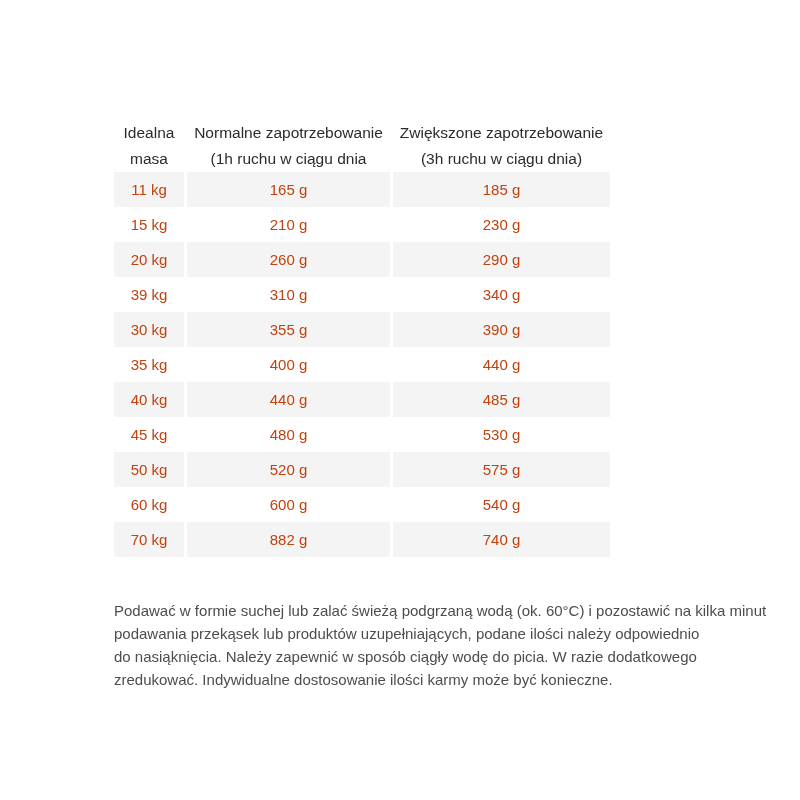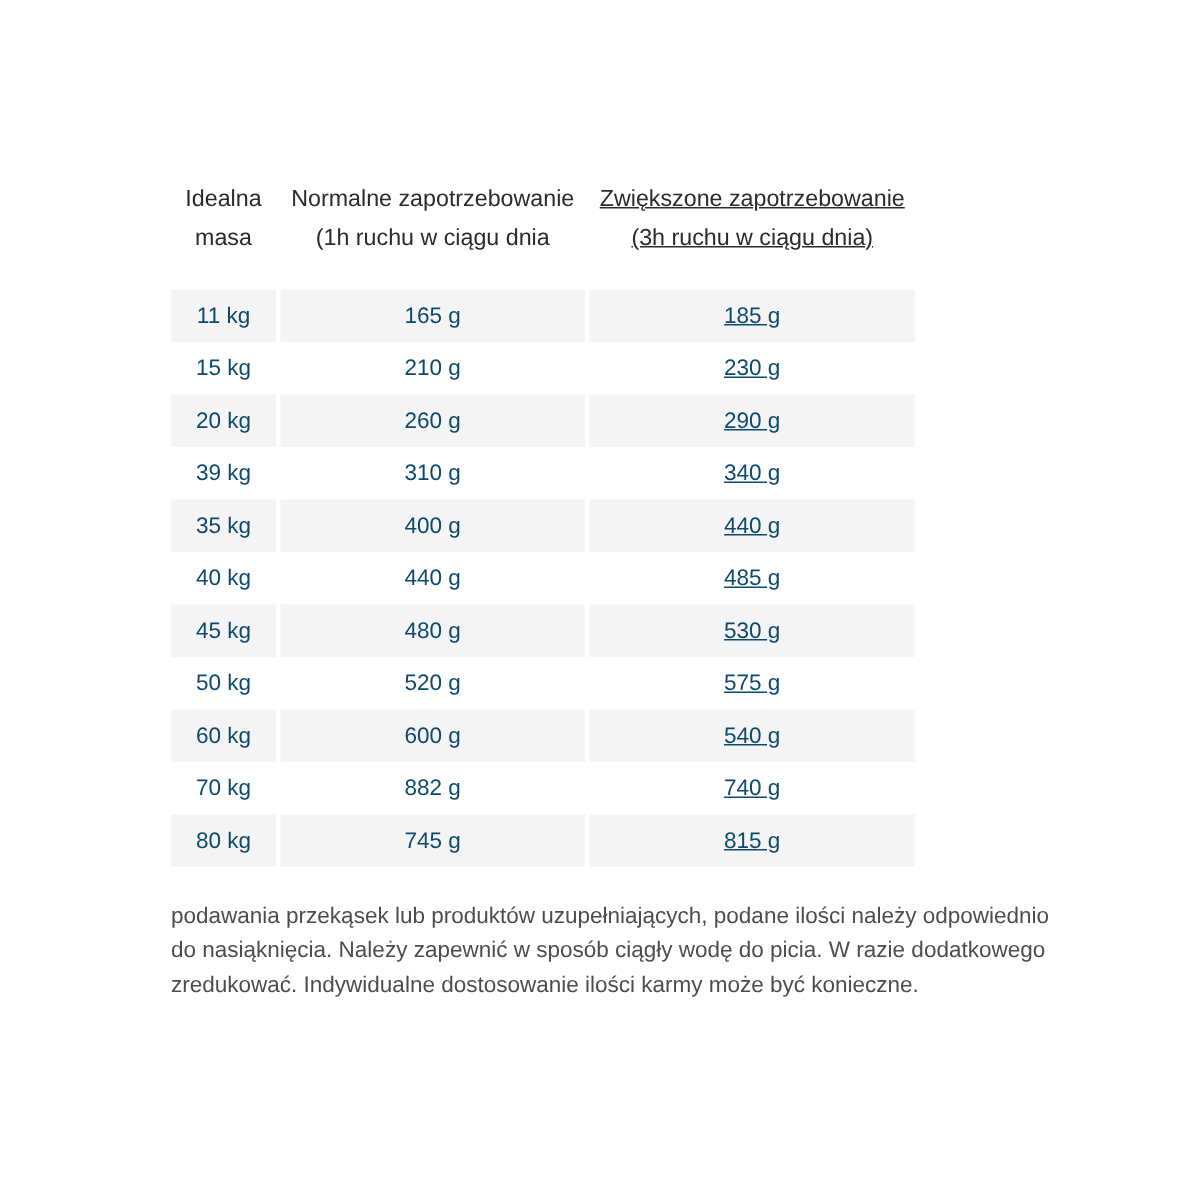--- a/index.html
+++ b/index.html
@@ -21,35 +21,35 @@
     top: 120px;
     width: 496px;
   }
   .header-row {
     display: flex;
     gap: 3px;
     text-align: center;
     color: #2b2b2b;
     font-size: 15.5px;
     line-height: 26px;
-    margin-bottom: 21px;
+    margin-bottom: 0;
   }
   .c1 { width: 70px;  flex: 0 0 70px; }
   .c2 { width: 203px; flex: 0 0 203px; }
-  .c3 { width: 217px; flex: 0 0 217px; text-decoration: underline; }
+  .c3 { width: 217px; flex: 0 0 217px; }
   .rows .row {
     display: flex;
     gap: 3px;
     height: 35px;
   }
   .rows .row .cell {
     display: flex;
     align-items: center;
     justify-content: center;
-    color: #0c4a6e;
+    color: #c2410c;
     font-size: 15px;
   }
   .rows .row:nth-child(odd) .cell {
     background: #f4f4f5;
   }
   .note {
     position: absolute;
     left: 114px;
     top: 599px;
     width: 660px;
@@ -98,20 +98,25 @@
         <div class="cell c1">20 kg</div>
         <div class="cell c2">260 g</div>
         <div class="cell c3">290 g</div>
       </div>
       <div class="row">
         <div class="cell c1">39 kg</div>
         <div class="cell c2">310 g</div>
         <div class="cell c3">340 g</div>
       </div>
       <div class="row">
+        <div class="cell c1">30 kg</div>
+        <div class="cell c2">355 g</div>
+        <div class="cell c3">390 g</div>
+      </div>
+      <div class="row">
         <div class="cell c1">35 kg</div>
         <div class="cell c2">400 g</div>
         <div class="cell c3">440 g</div>
       </div>
       <div class="row">
         <div class="cell c1">40 kg</div>
         <div class="cell c2">440 g</div>
         <div class="cell c3">485 g</div>
       </div>
       <div class="row">
@@ -127,28 +132,24 @@
       <div class="row">
         <div class="cell c1">60 kg</div>
         <div class="cell c2">600 g</div>
         <div class="cell c3">540 g</div>
       </div>
       <div class="row">
         <div class="cell c1">70 kg</div>
         <div class="cell c2">882 g</div>
         <div class="cell c3">740 g</div>
       </div>
-      <div class="row">
-        <div class="cell c1">80 kg</div>
-        <div class="cell c2">745 g</div>
-        <div class="cell c3">815 g</div>
-      </div>
     </div>
 
   </div>
 
   <div class="note">
+    <div class="note-line">Podawać w formie suchej lub zalać świeżą podgrzaną wodą (ok. 60°C) i pozostawić na kilka minut</div>
     <div class="note-line">podawania przekąsek lub produktów uzupełniających, podane ilości należy odpowiednio</div>
     <div class="note-line">do nasiąknięcia. Należy zapewnić w sposób ciągły wodę do picia. W razie dodatkowego</div>
     <div class="note-line">zredukować. Indywidualne dostosowanie ilości karmy może być konieczne.</div>
   </div>
 
 </div>
 
 </body></html>

